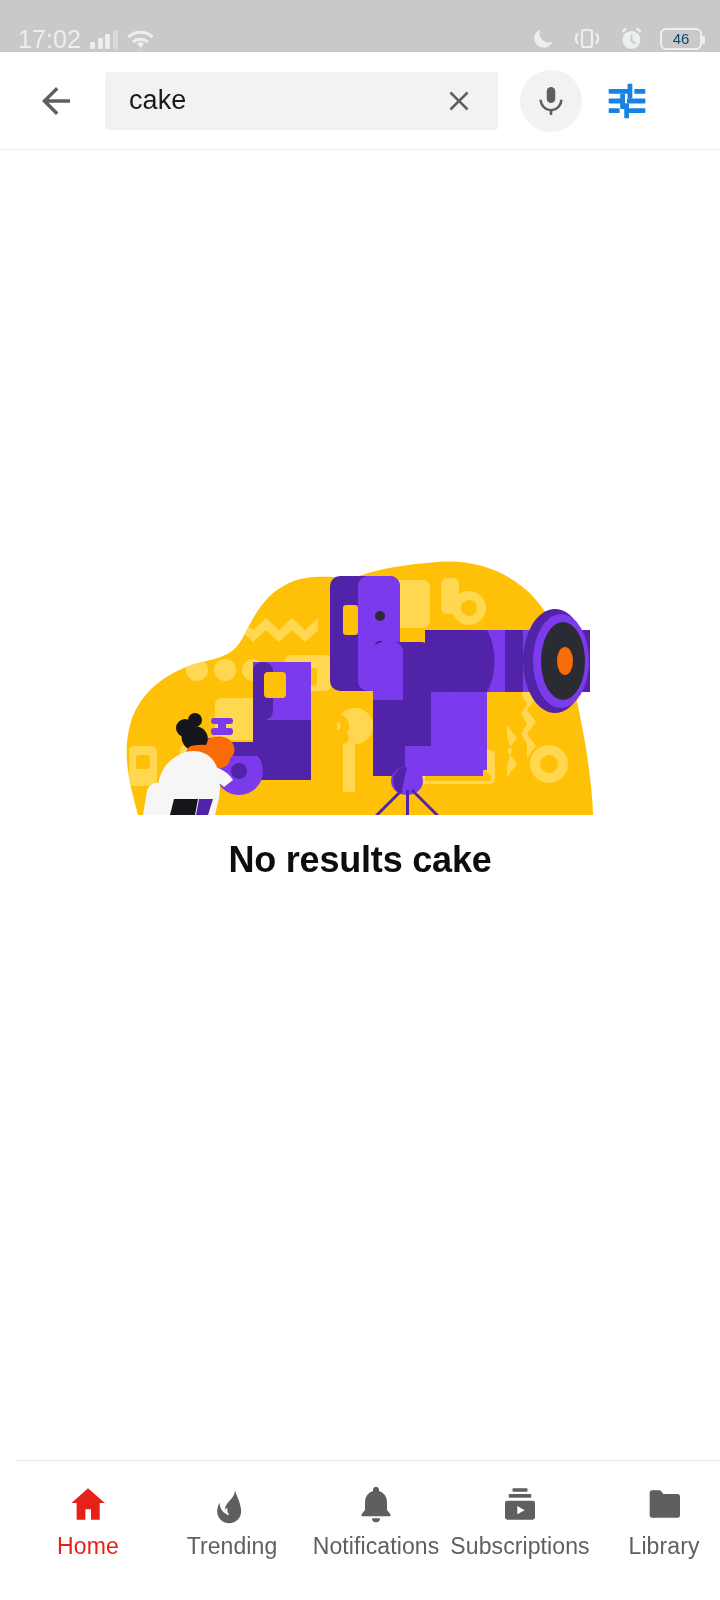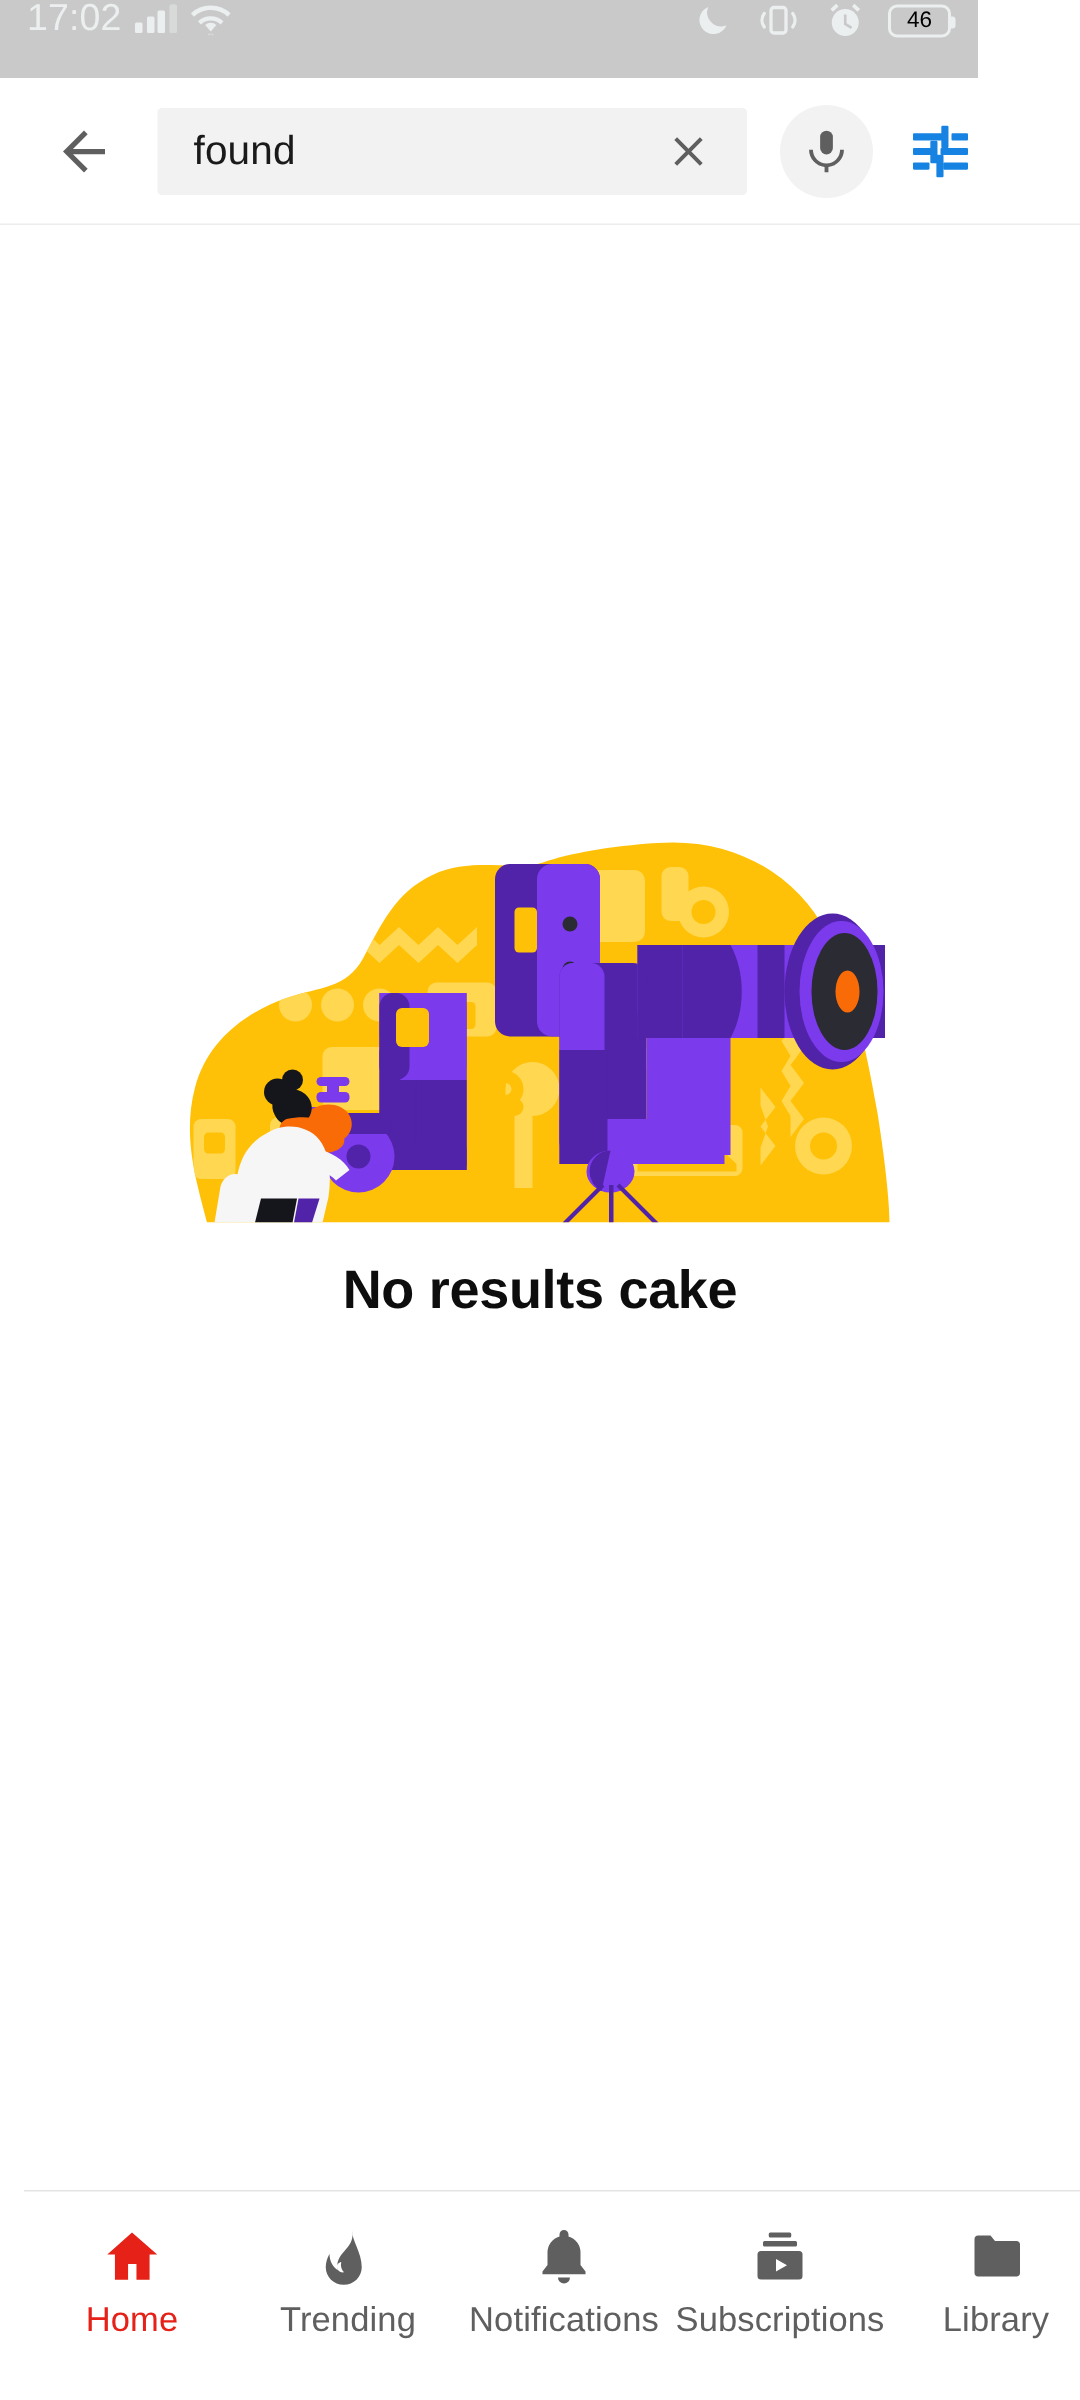--- a/index.html
+++ b/index.html
@@ -7,23 +7,23 @@
     width: 720px; height: 1600px;
     background: #ffffff;
     font-family: "Liberation Sans", sans-serif;
     overflow: hidden;
   }
   body { position: relative; }
 
   
   .statusbar {
     position: absolute; top: 0; left: 0;
-    width: 652px; height: 52px;
+    width: 720px; height: 52px;
     background: #c9c9c9;
-    display: flex; align-items: flex-start;
+    display: flex; align-items: flex-end;
     padding: 0 18px;
   }
   .sb-left { display: flex; align-items: center; gap: 9px; }
   .sb-right { margin-left: auto; display: flex; align-items: center; gap: 15px; }
   .sb-clock {
     color: #eceff0; font-size: 25px; letter-spacing: 0.1px;
     line-height: 1; font-weight: 400;
   }
   .sig-bars { display: flex; align-items: flex-end; gap: 2.5px; height: 19px; }
   .sig-bars i { display: block; width: 5px; background: #eceff0; border-radius: 1px; }
@@ -35,21 +35,21 @@
   .batt {
     width: 42px; height: 22px; border: 2.4px solid #eceff0;
     border-radius: 6px; position: relative;
     display: flex; align-items: center; justify-content: center;
   }
   .batt:after {
     content: ""; position: absolute; right: -5px; top: 6px;
     width: 3px; height: 8px; background: #eceff0;
     border-radius: 0 2px 2px 0;
   }
-  .batt span { color: #000000; font-size: 15px; line-height: 1; font-weight: 500; }
+  .batt span { color: #0c4a6e; font-size: 15px; line-height: 1; font-weight: 500; }
 
   
   .searchbar {
     position: absolute; top: 52px; left: 0;
     width: 720px; height: 98px;
     background: #ffffff;
     display: flex; align-items: center;
     border-bottom: 1px solid #ececec;
   }
   .back-btn {
@@ -166,21 +166,21 @@
 
 <div class="searchbar">
 
   <div class="back-btn">
     <svg width="42" height="42" viewBox="0 0 24 24">
       <path d="M20 11H7.8l5.6-5.6-1.4-1.4L4 12l8 8 1.4-1.4L7.8 13H20z" fill="#5f5f5f"></path>
     </svg>
   </div>
 
   <div class="search-field">
-    <span class="search-value">found</span>
+    <span class="search-value">cake</span>
     <span class="clear-btn">
       <svg width="32" height="32" viewBox="0 0 24 24">
         <path d="M19.1 6.3 17.7 4.9 12 10.6 6.3 4.9 4.9 6.3 10.6 12l-5.7 5.7 1.4 1.4L12 13.4l5.7 5.7 1.4-1.4-5.7-5.7z" fill="#5f5f5f"></path>
       </svg>
     </span>
   </div>
 
   <div class="mic-btn">
     <svg width="34" height="34" viewBox="0 0 24 24">
       <rect x="9" y="2.2" width="6" height="11.2" rx="3" fill="#5f5f5f"></rect>

